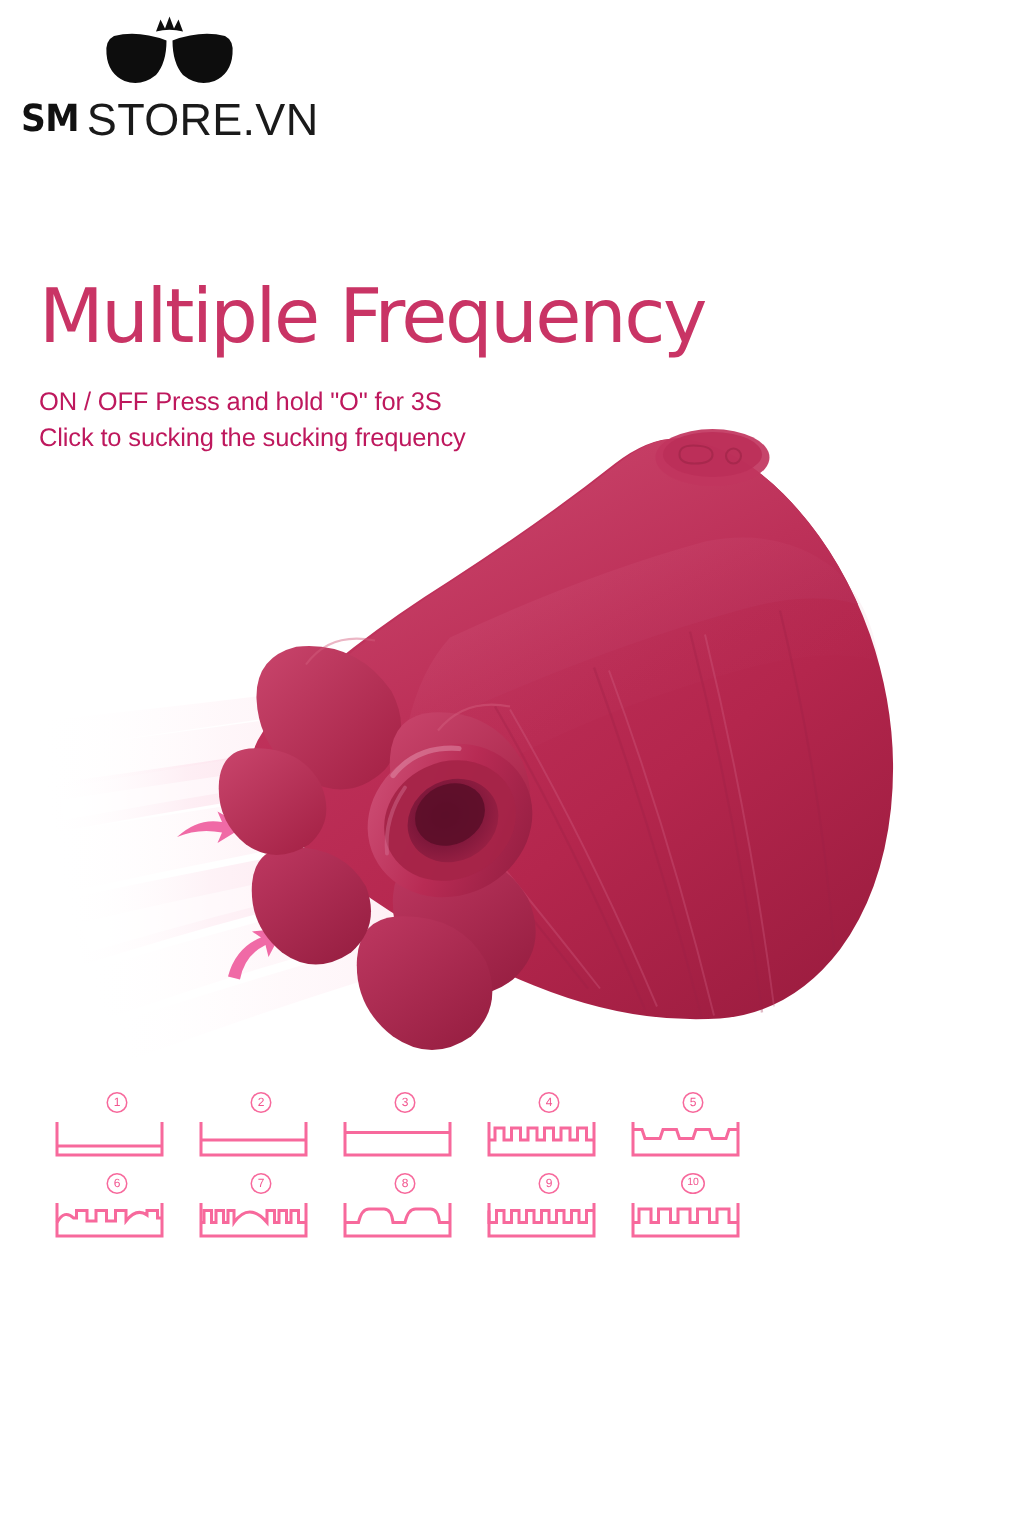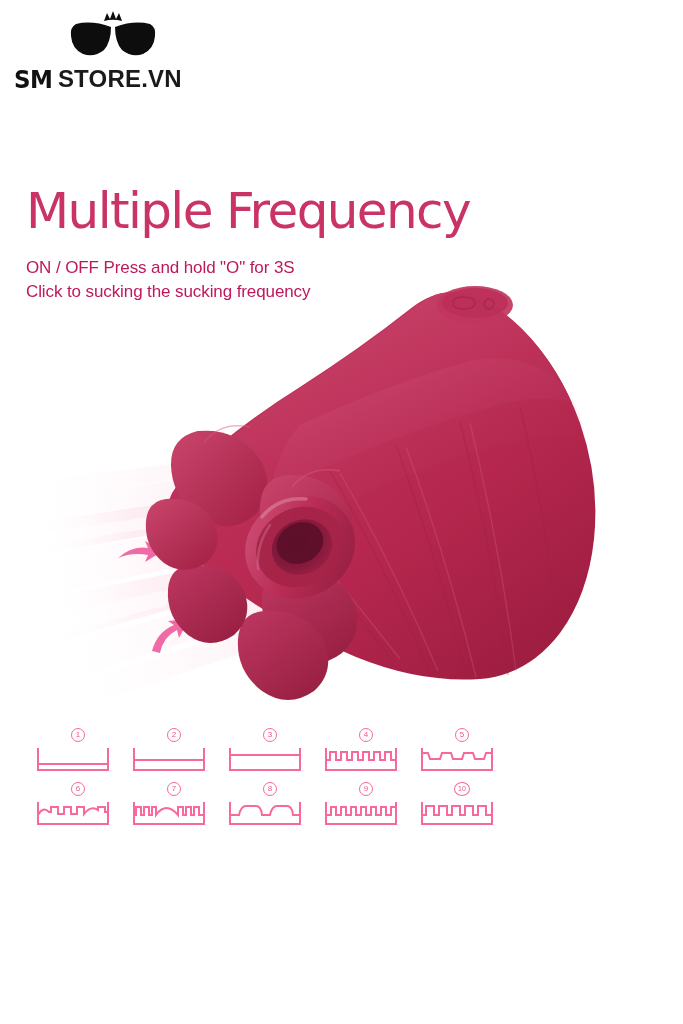--- a/index.html
+++ b/index.html
@@ -8,24 +8,24 @@
     background:#ffffff;
     font-family:"Liberation Sans", sans-serif;
     overflow:hidden;
   }
   .page { position:relative; width:683px; height:1024px; background:#fff; }
 
   
   .logo { position:absolute; left:14px; top:8px; width:200px; height:92px; }
   .logo-mark { position:absolute; left:44px; top:0px; width:110px; height:52px; }
   .logo-text { position:absolute; left:0px; top:56px; width:200px; height:30px;
-               display:flex; align-items:center; letter-spacing:0.5px; }
+               display:flex; align-items:flex-start; letter-spacing:0.5px; }
   .logo-sm { font-size:25px; font-weight:700; color:#111; letter-spacing:-0.5px;
              font-family:"DejaVu Sans", sans-serif; transform:scaleX(0.92); transform-origin:left center; }
-  .logo-store { font-size:24px; font-weight:700; color:#1a1a1a; letter-spacing:0.2px; margin-left:2px; }
+  .logo-store { font-size:30px; font-weight:400; color:#1a1a1a; letter-spacing:0.2px; margin-left:2px; }
 
   
   .headline { position:absolute; left:26px; top:185px; width:560px;
               font-size:50px; font-weight:400; color:#c93465;
               letter-spacing:-1.6px; line-height:1.04;
               font-family:"DejaVu Sans", sans-serif; }
   .subtitle { position:absolute; left:26px; top:256px; width:460px;
               font-size:17px; font-weight:400; color:#be185d;
               line-height:1.42; letter-spacing:-0.1px; }
   .subtitle div { white-space:nowrap; }

